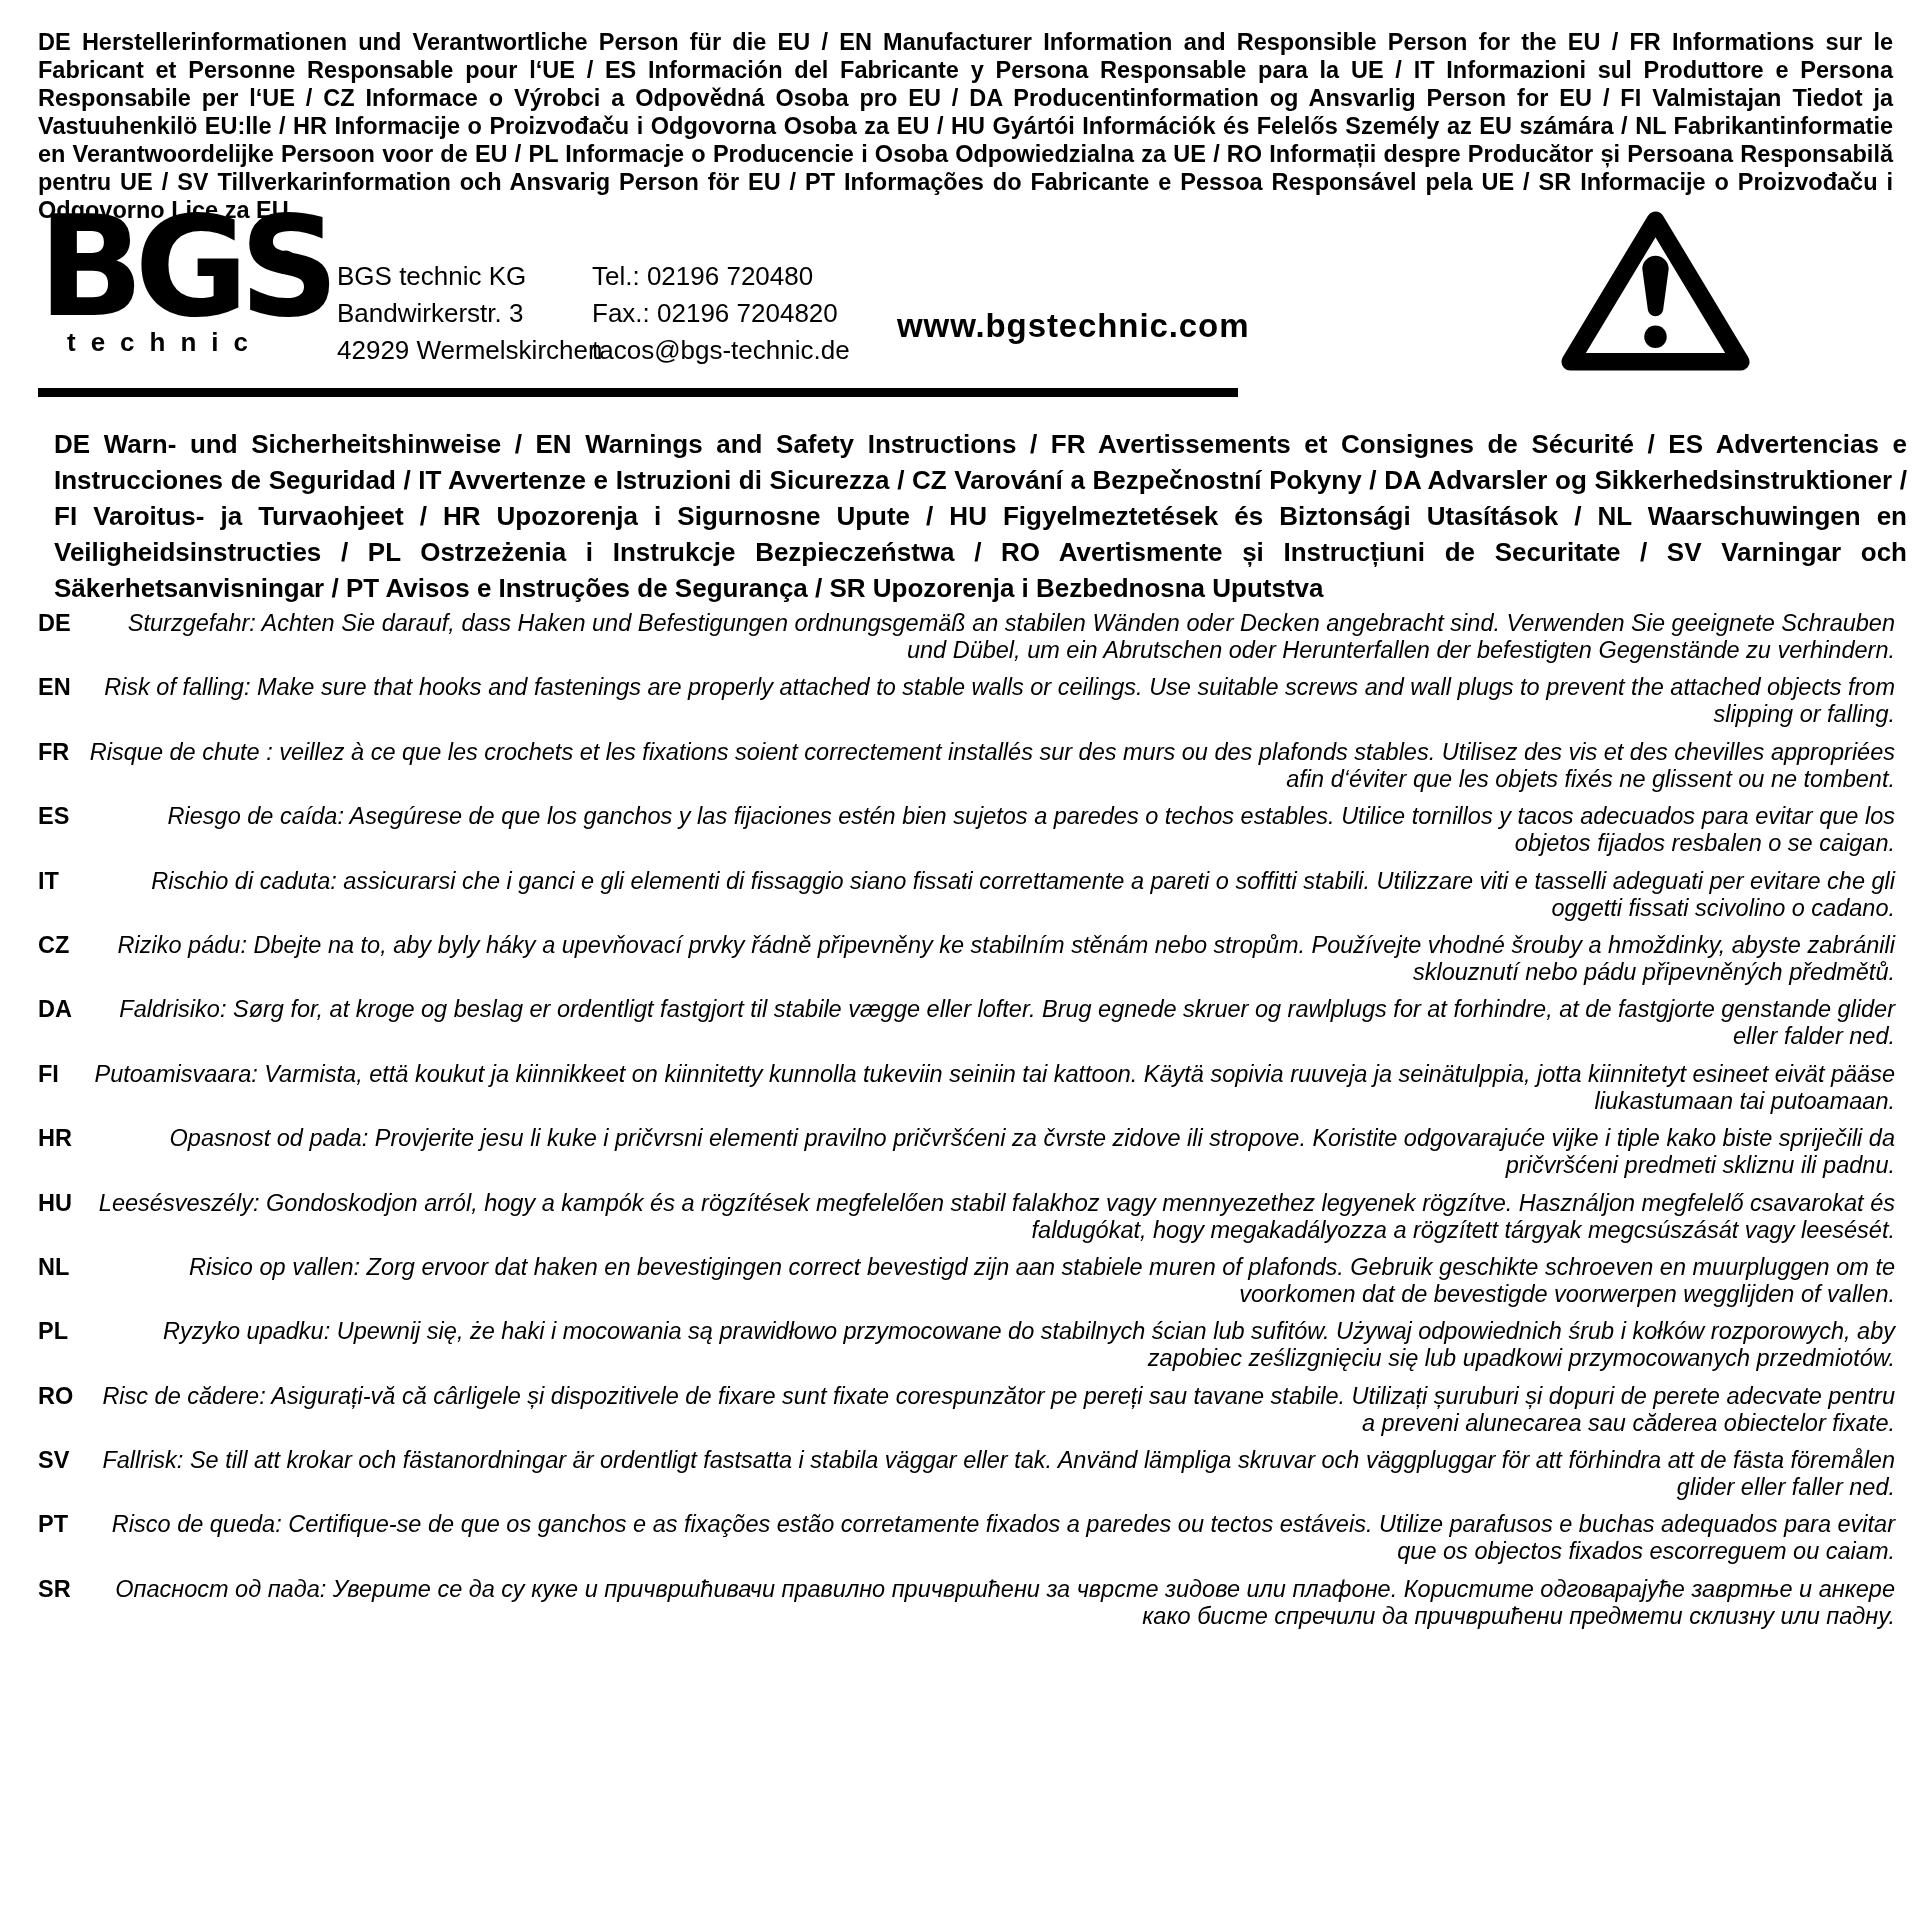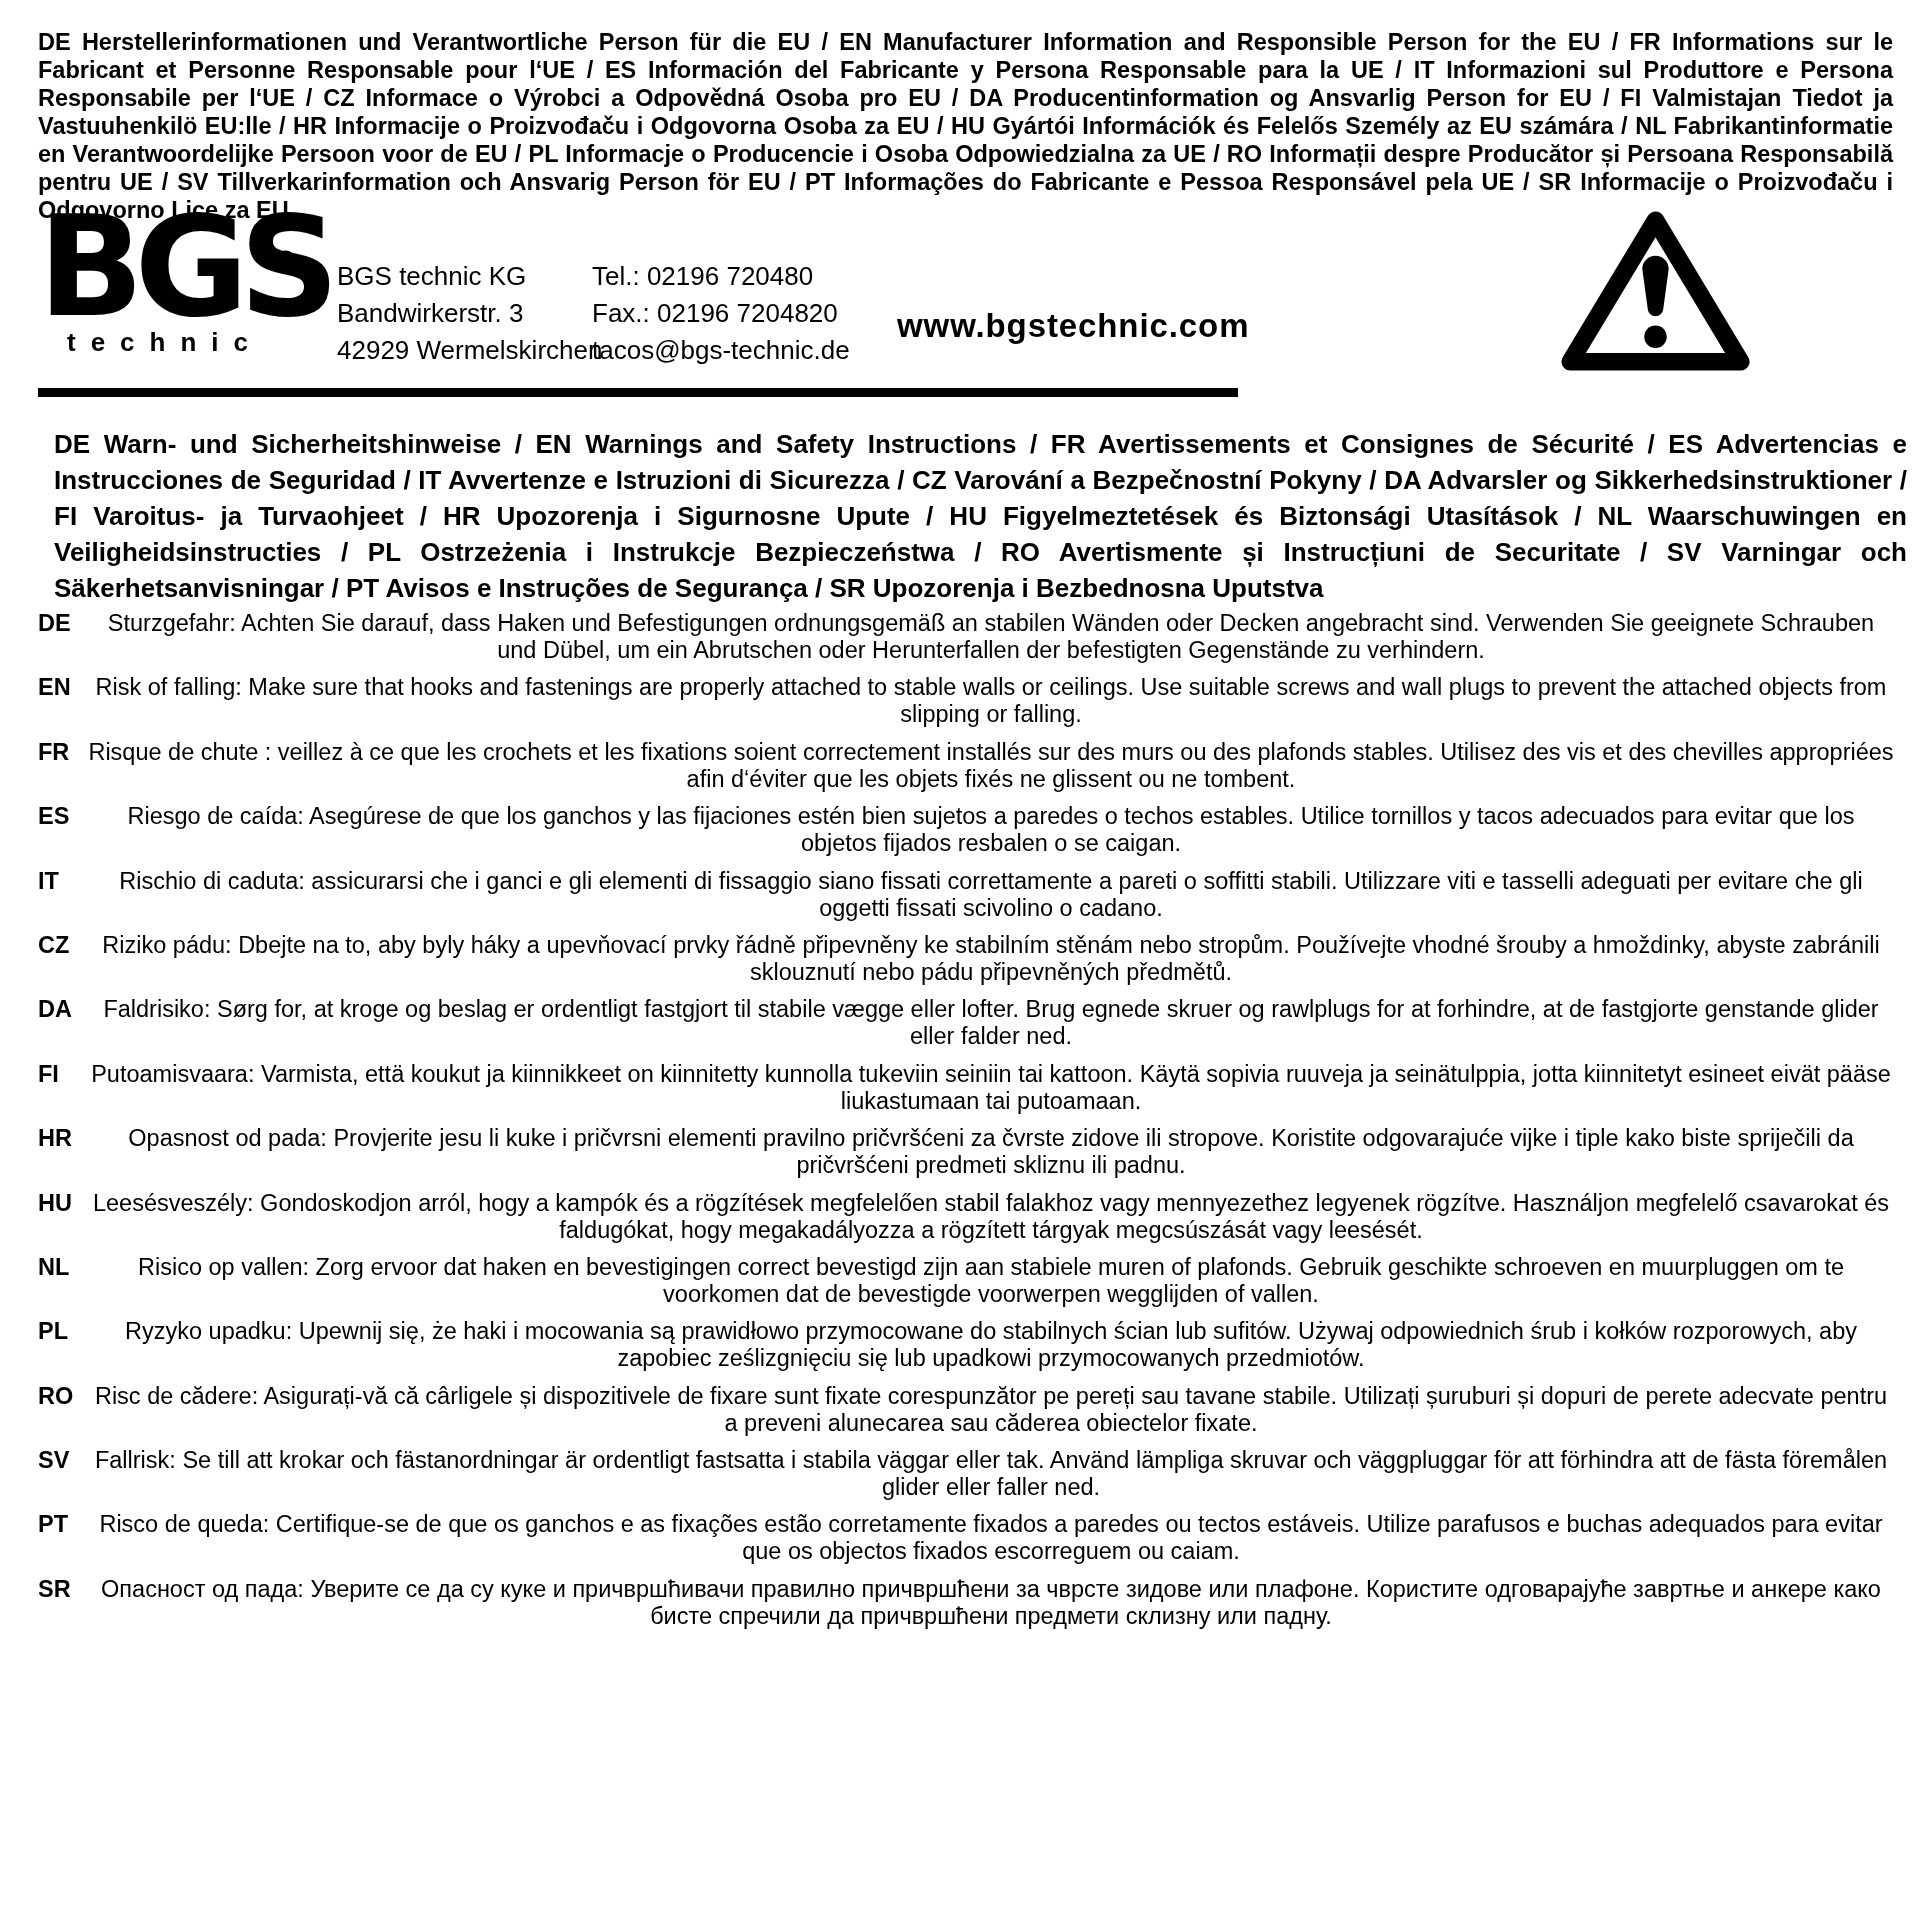--- a/index.html
+++ b/index.html
@@ -139,21 +139,22 @@
     font-size: 23.5px;
     line-height: 27px;
   }
   .w-code {
     width: 49px;
     flex-shrink: 0;
     font-weight: bold;
   }
   .w-text {
     flex: 1;
-    text-align: center;
+    text-align: right;
+    font-style: italic;
   }
 </style>
 </head>
 <body>
 
 <div class="page">
 
   <div class="manufacturer-header">DE Herstellerinformationen und Verantwortliche Person für die EU  /  EN Manufacturer Information and Responsible Person for the EU  /  FR Informations sur le Fabricant et Personne Responsable pour l‘UE  /  ES Información del Fabricante y Persona Responsable para la UE  /  IT Informazioni sul Produttore e Persona Responsabile per l‘UE  /  CZ Informace o Výrobci a Odpovědná Osoba pro EU  /  DA Producentinformation og Ansvarlig Person for EU  /  FI Valmistajan Tiedot ja Vastuuhenkilö EU:lle  /  HR Informacije o Proizvođaču i Odgovorna Osoba za EU  /  HU Gyártói Információk és Felelős Személy az EU számára  /  NL Fabrikantinformatie en Verantwoordelijke Persoon voor de EU  /  PL Informacje o Producencie i Osoba Odpowiedzialna za UE  /  RO Informații despre Producător și Persoana Responsabilă pentru UE  /  SV Tillverkarinformation och Ansvarig Person för EU  /  PT Informações do Fabricante e Pessoa Responsável pela UE  /  SR Informacije o Proizvođaču i Odgovorno Lice za EU</div>
 
   <div class="brand-row">

